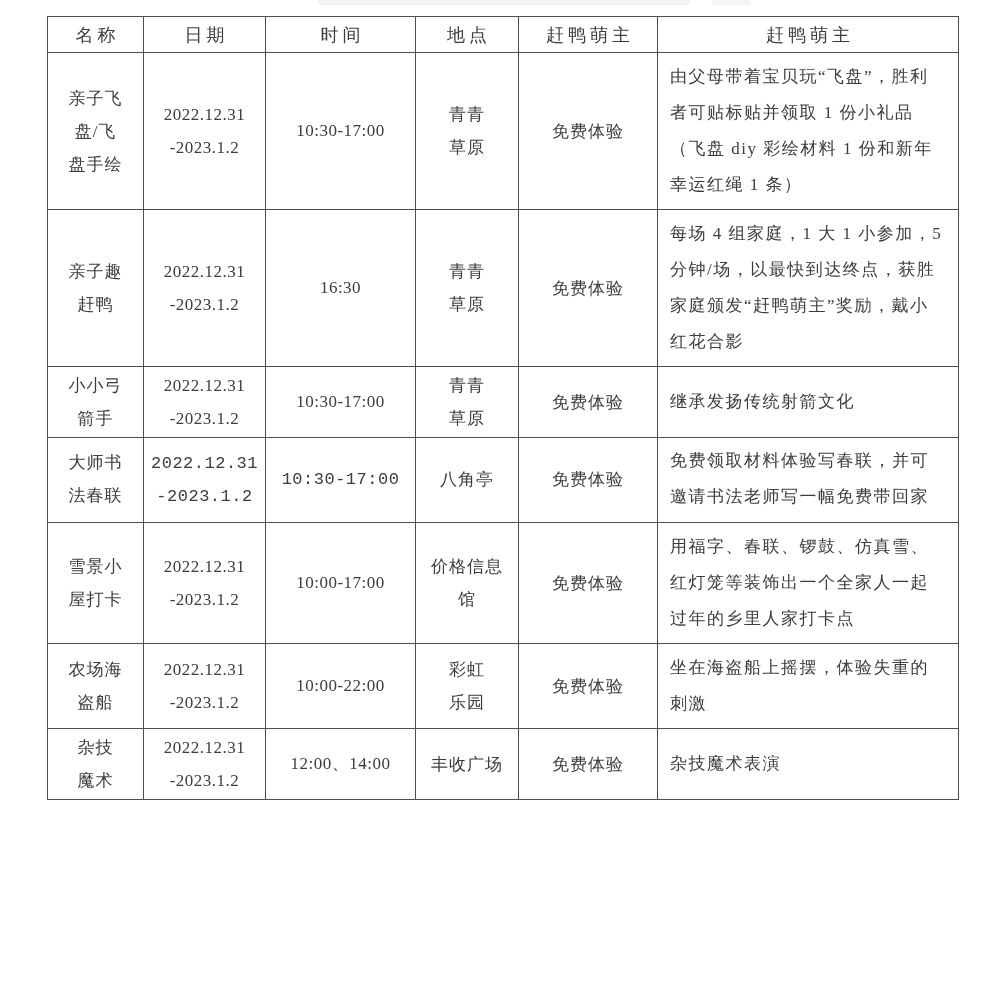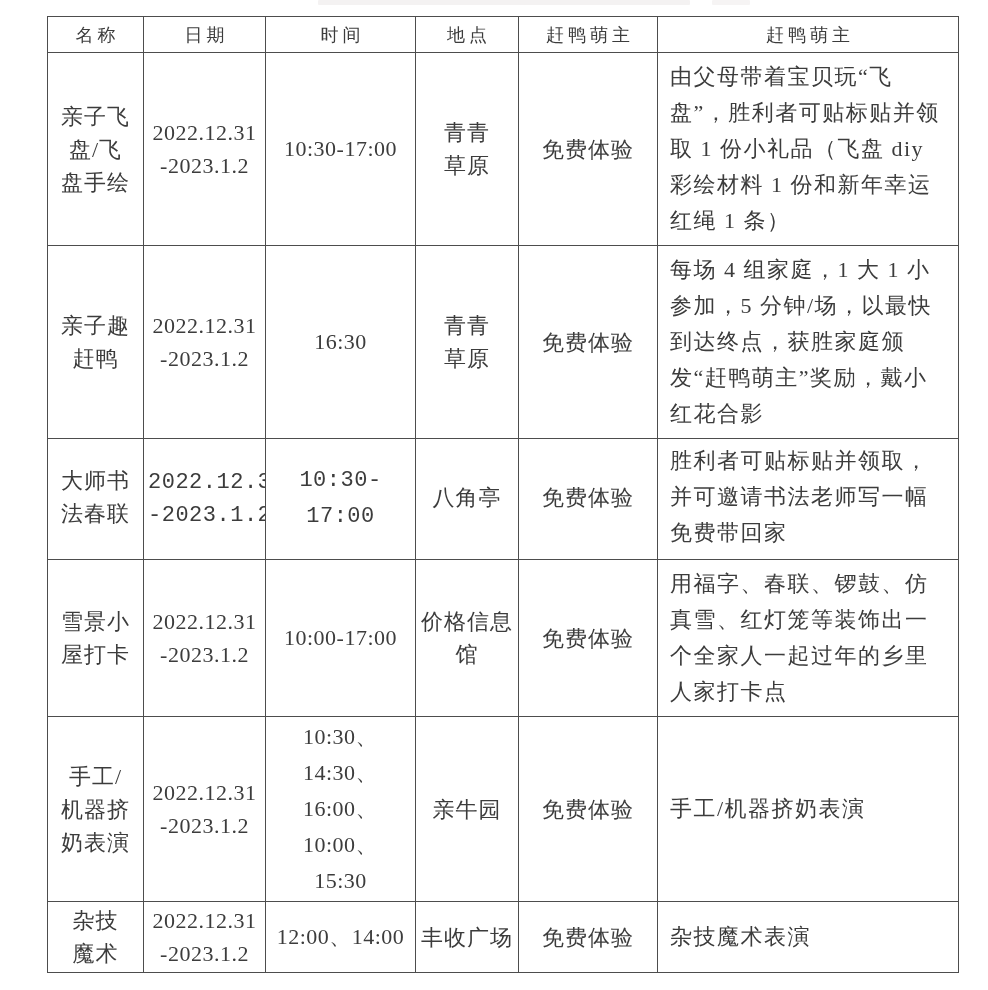--- a/index.html
+++ b/index.html
@@ -31,21 +31,21 @@
     width:911px;
     border-collapse:collapse;
     table-layout:fixed;
     background:var(--page-bg);
   }
   th,td{
     border:1px solid var(--border-color);
     text-align:center;
     vertical-align:middle;
     white-space:pre-line;
-    font-size:22px;
+    font-size:17px;
     line-height:33px;
     letter-spacing:1px;
     padding:2px 4px;
     overflow:hidden;
   }
   th{
     font-weight:normal;
     font-size:18px;
     letter-spacing:4px;
     text-indent:4px;
@@ -113,53 +113,62 @@
         <td class="c-name">亲子趣
 赶鸭</td>
         <td class="c-date">2022.12.31
 -2023.1.2</td>
         <td class="c-time">16:30</td>
         <td class="c-loc">青青
 草原</td>
         <td class="c-price">免费体验</td>
         <td class="c-act">每场 4 组家庭，1 大 1 小参加，5 分钟/场，以最快到达终点，获胜家庭颁发“赶鸭萌主”奖励，戴小红花合影</td>
       </tr>
+      <tr class="r3">
+        <td class="c-name">小小弓
+箭手</td>
+        <td class="c-date">2022.12.31
+-2023.1.2</td>
+        <td class="c-time">10:30-17:00</td>
+        <td class="c-loc">青青
+草原</td>
+        <td class="c-price">免费体验</td>
+        <td class="c-act">继承发扬传统射箭文化</td>
+      </tr>
       <tr class="r4">
         <td class="c-name">大师书
 法春联</td>
         <td class="c-date">2022.12.31
 -2023.1.2</td>
         <td class="c-time">10:30-17:00</td>
         <td class="c-loc">八角亭</td>
         <td class="c-price">免费体验</td>
-        <td class="c-act">胜利者可贴标贴并领取，并可邀请书法老师写一幅免费带回家</td>
+        <td class="c-act">免费领取材料体验写春联，并可邀请书法老师写一幅免费带回家</td>
       </tr>
       <tr class="r5">
         <td class="c-name">雪景小
 屋打卡</td>
         <td class="c-date">2022.12.31
 -2023.1.2</td>
         <td class="c-time">10:00-17:00</td>
         <td class="c-loc">价格信息
 馆</td>
         <td class="c-price">免费体验</td>
         <td class="c-act">用福字、春联、锣鼓、仿真雪、红灯笼等装饰出一个全家人一起过年的乡里人家打卡点</td>
       </tr>
-      <tr class="r8">
-        <td class="c-name">手工/
-机器挤
-奶表演</td>
+      <tr class="r7">
+        <td class="c-name">农场海
+盗船</td>
         <td class="c-date">2022.12.31
 -2023.1.2</td>
-        <td class="c-time">10:30、14:30、
-16:00、10:00、
-15:30</td>
-        <td class="c-loc">亲牛园</td>
+        <td class="c-time">10:00-22:00</td>
+        <td class="c-loc">彩虹
+乐园</td>
         <td class="c-price">免费体验</td>
-        <td class="c-act">手工/机器挤奶表演</td>
+        <td class="c-act">坐在海盗船上摇摆，体验失重的刺激</td>
       </tr>
       <tr class="r9">
         <td class="c-name">杂技
 魔术</td>
         <td class="c-date">2022.12.31
 -2023.1.2</td>
         <td class="c-time">12:00、14:00</td>
         <td class="c-loc">丰收广场</td>
         <td class="c-price">免费体验</td>
         <td class="c-act">杂技魔术表演</td>

